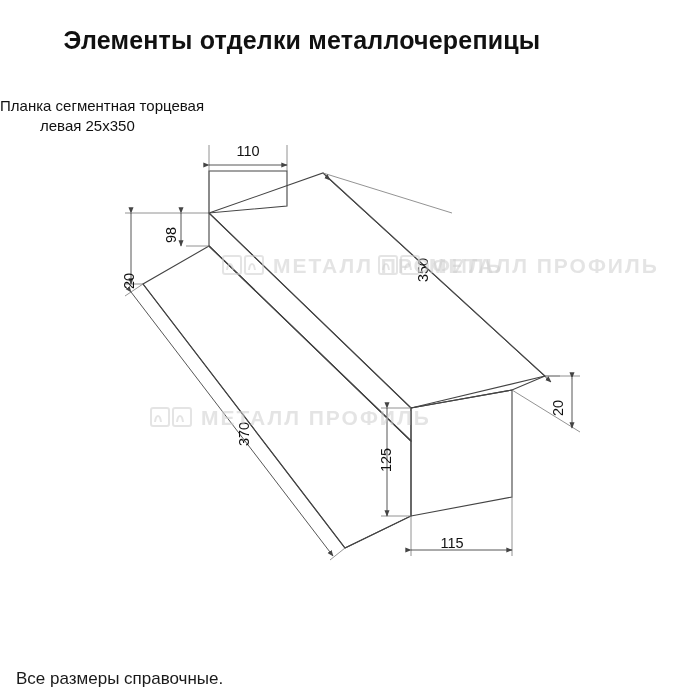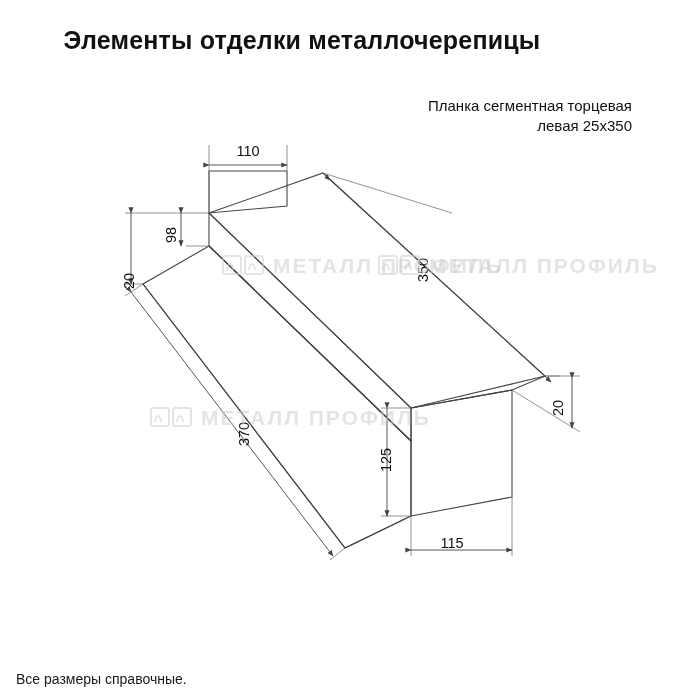--- a/index.html
+++ b/index.html
@@ -28,40 +28,41 @@
     font-size: 25px;
     font-weight: bold;
     letter-spacing: 0.2px;
     color: #111111;
   }
   .subtitle {
     position: absolute;
     top: 96px;
     left: 0;
     width: 632px;
-    text-align: right;
+    text-align: left;
     font-size: 15px;
     line-height: 20px;
     color: #111111;
   }
   .subtitle .line2 {
     display: block;
+    padding-left: 40px;
   }
   .drawing {
     position: absolute;
     top: 0;
     left: 0;
     width: 700px;
     height: 700px;
   }
   .footnotes {
     position: absolute;
     left: 16px;
     bottom: 12px;
-    font-size: 14px;
+    font-size: 17px;
     line-height: 18px;
     color: #1a1a1a;
   }
   .footnotes div {
     white-space: nowrap;
   }
   .wm {
     position: absolute;
     pointer-events: none;
     user-select: none;

